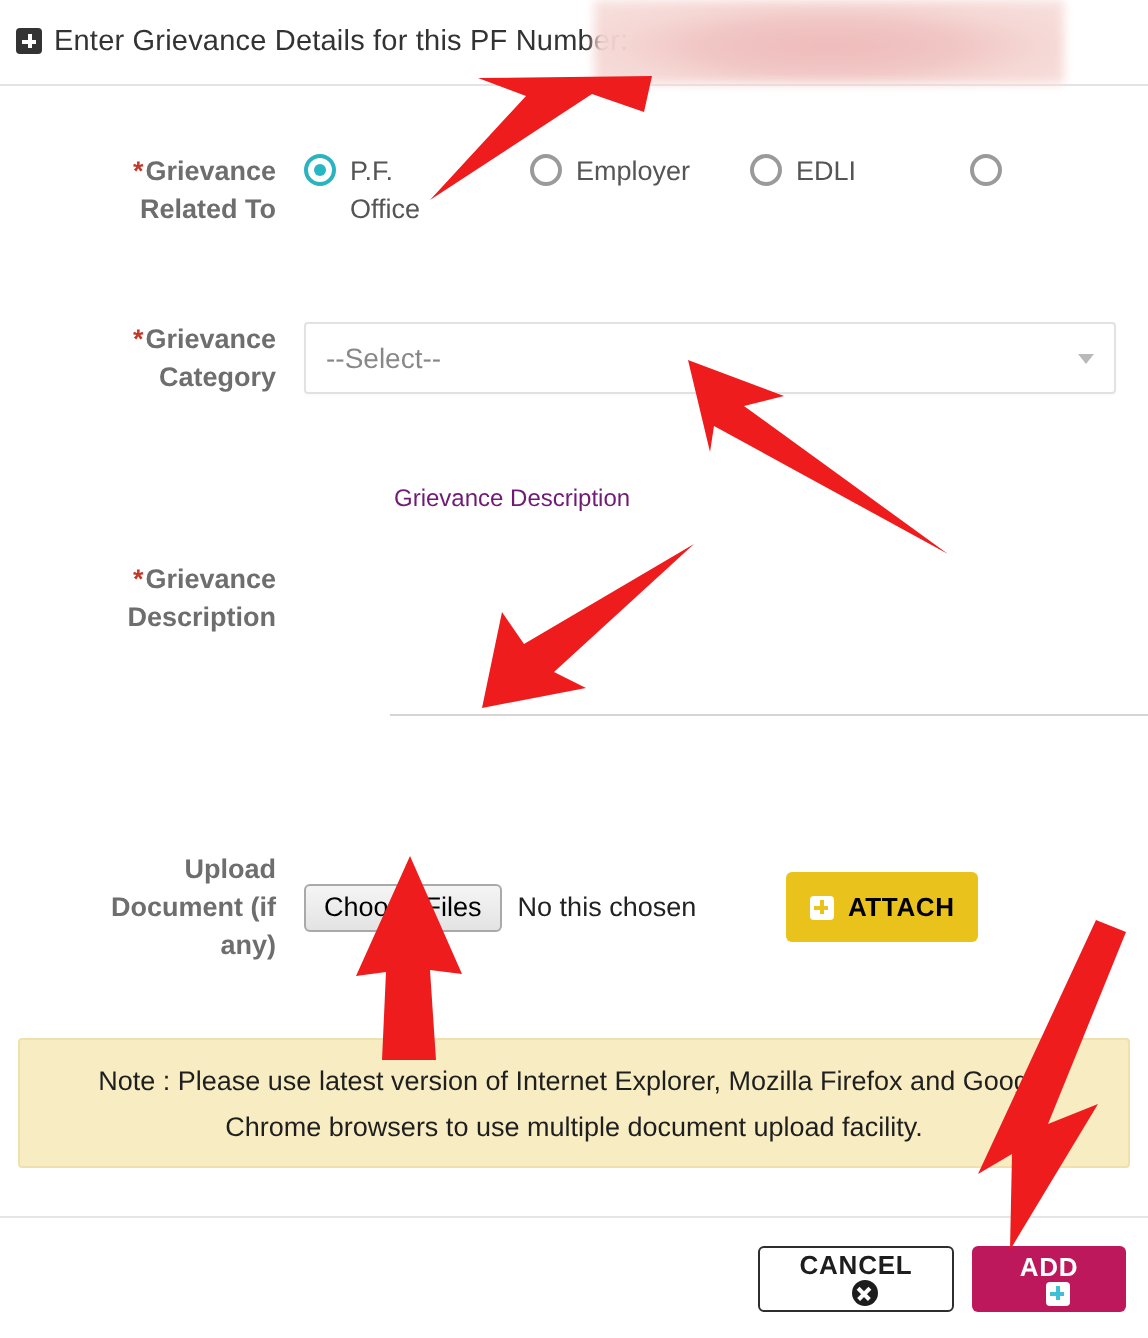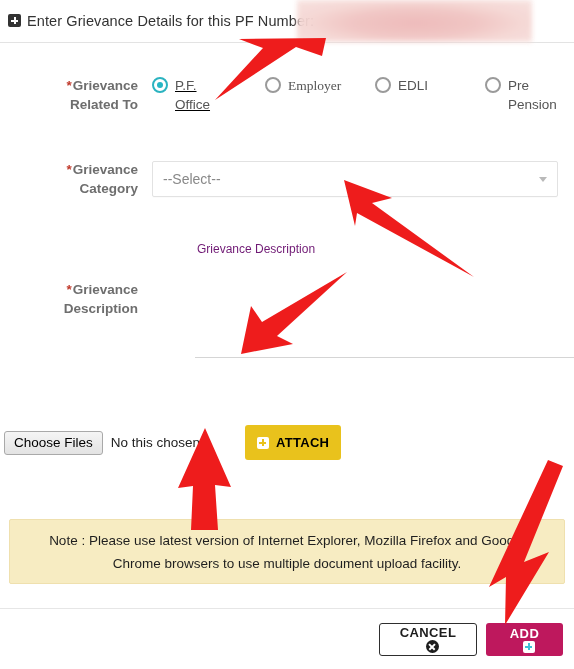--- a/index.html
+++ b/index.html
@@ -80,22 +80,22 @@
   .field-col { flex: 1 1 auto; padding-left: 4px; }
 
   
   #row-related { top: 76px; }
   .radio-group { display: flex; }
   .radio-item {
     display: flex;
     align-items: flex-start;
     line-height: 19px;
   }
-  .radio-item.r0 { width: 113px; text-decoration: underline; }
-  .radio-item.r1 { width: 110px; font-family: Liberation Serif, serif; }
+  .radio-item.r0 { width: 113px; }
+  .radio-item.r1 { width: 110px; }
   .radio-item.r2 { width: 110px; }
   .radio-item.r3 { width: 90px; }
   .radio-dot {
     width: 16px; height: 16px;
     border-radius: 50%;
     border: 2px solid #9a9a9a;
     background: #ffffff;
     flex: 0 0 auto;
     margin-top: 1px;
     margin-right: 7px;
@@ -363,24 +363,20 @@
           <span class="radio-label">Employer</span>
         </div>
 
         <div class="radio-item r2">
           <span class="radio-dot"></span>
           <span class="radio-label">EDLI</span>
         </div>
 
         <div class="radio-item r3">
           <span class="radio-dot"></span>
-          <span class="radio-label">
-            <span>Pre</span><br>
-            <span>Pension</span>
-          </span>
         </div>
 
       </div>
     </div>
   </div>
 
   <div class="form-row" id="row-category">
     <div class="lbl-col">
       <span class="req">*</span><span>Grievance</span><br>
       <span>Category</span>
@@ -404,20 +400,25 @@
         <span class="resize-grip">
           <i class="rg1"></i>
             <i class="rg2"></i>
             <i class="rg3"></i>
         </span>
       </div>
     </div>
   </div>
 
   <div class="form-row" id="row-upload">
+    <div class="lbl-col">
+      <span>Upload</span><br>
+      <span>Document (if</span><br>
+      <span>any)</span>
+    </div>
     <div class="field-col">
       <div class="upload-line">
         <button class="choose-btn">Choose Files</button>
         <span class="no-file">No this chosen</span>
         <button class="attach-btn">
           <span class="attach-plus"></span>
           <span>ATTACH</span>
         </button>
       </div>
     </div>

